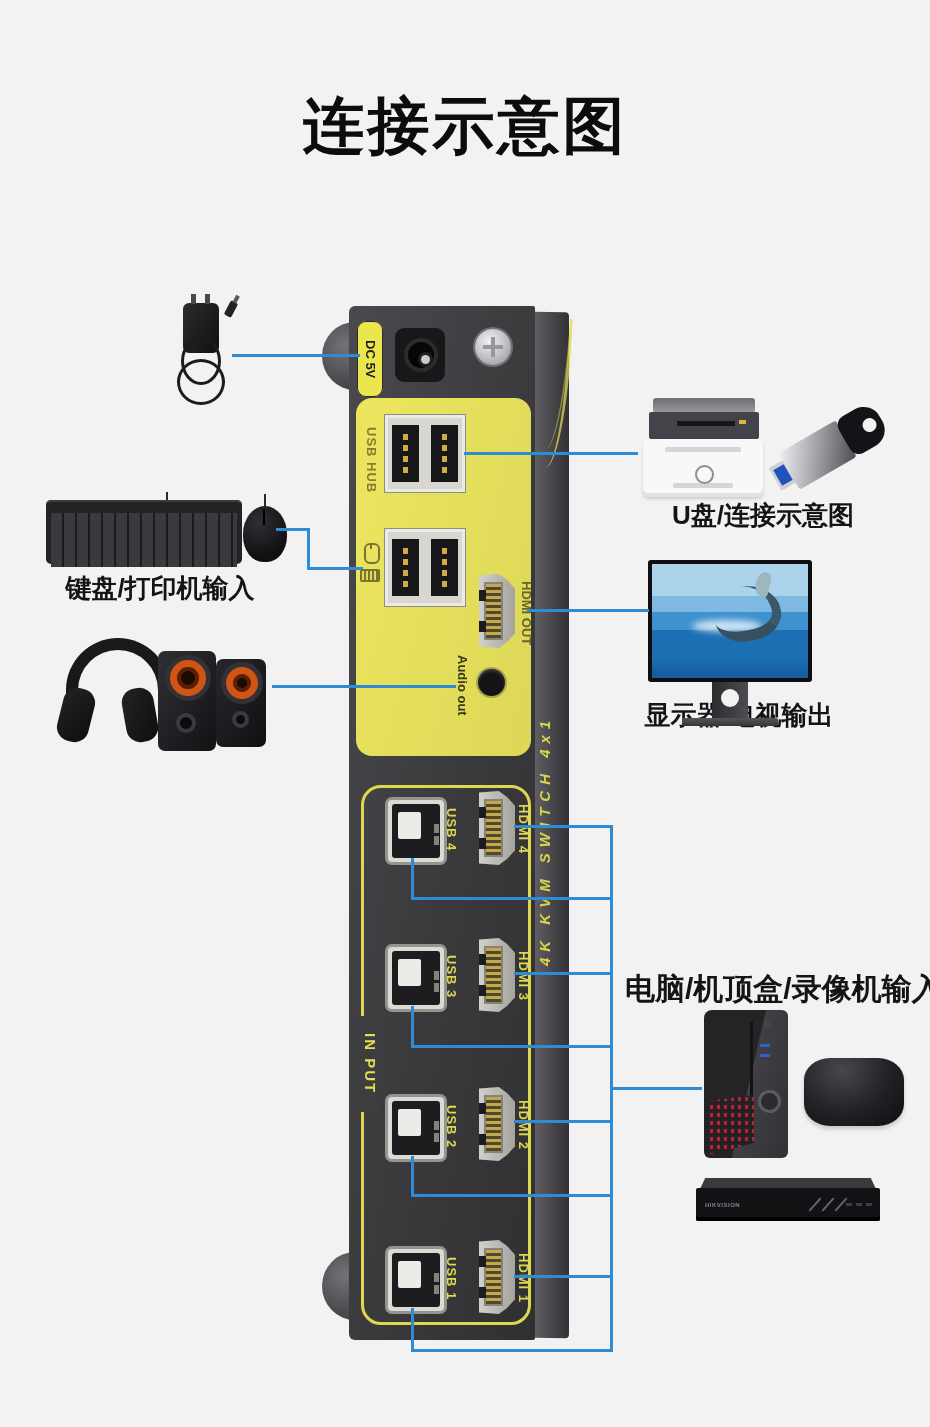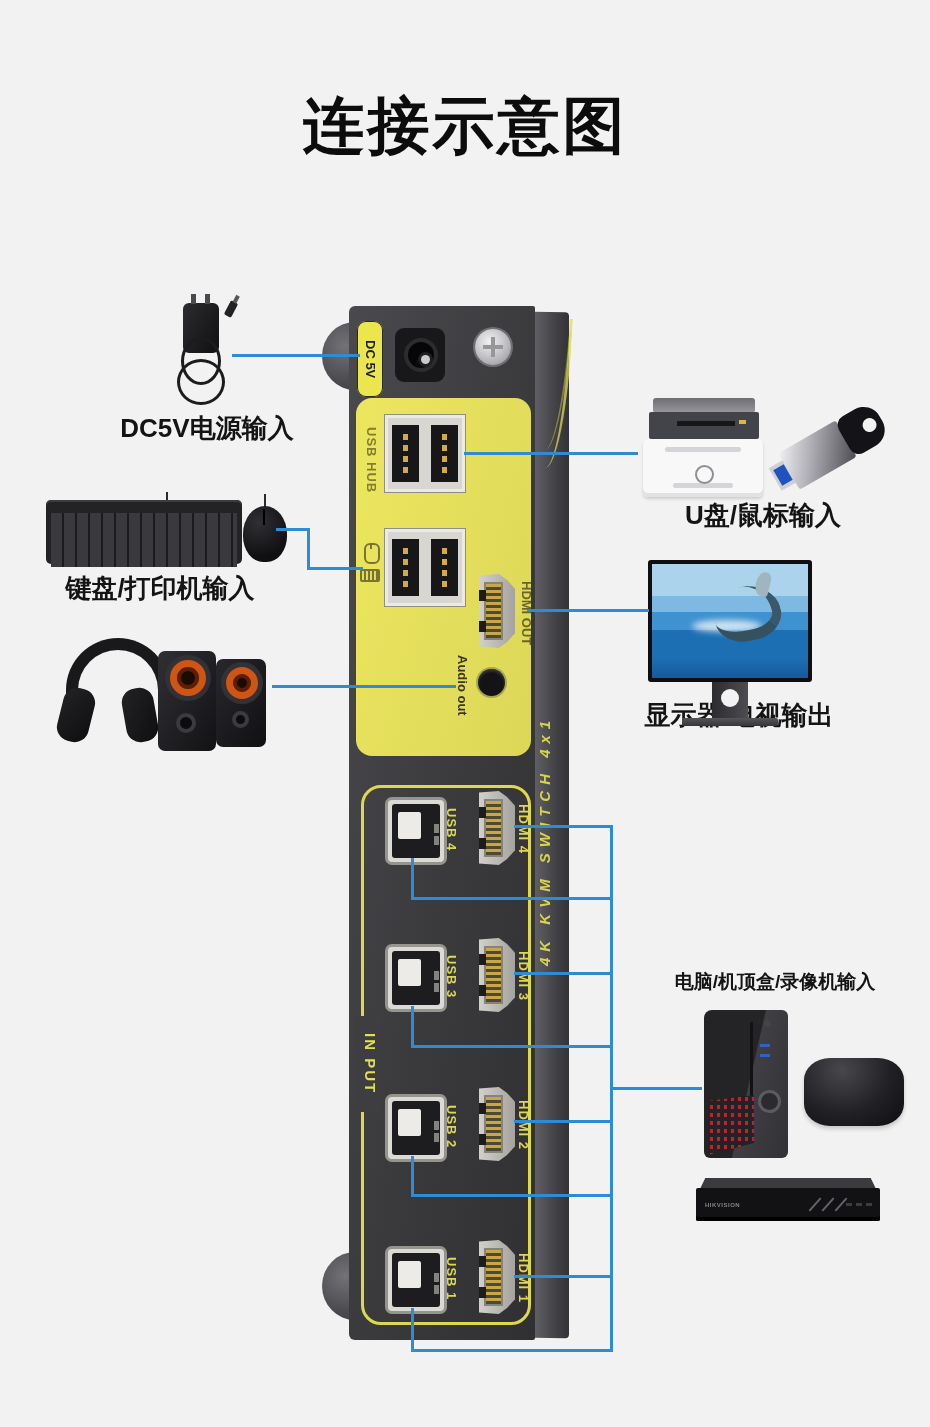--- a/index.html
+++ b/index.html
@@ -194,21 +194,20 @@
   <div class="abs ln" style="left:610px;top:1087px;width:92px;height:3px;"></div>
 
   <div class="abs adapter">
     <div class="ad-body"></div>
     <div class="ad-prong" style="left:26px;"></div>
     <div class="ad-prong" style="left:40px;"></div>
     <div class="ad-plug"></div>
     <div class="ad-loop" style="left:16px;top:44px;width:34px;height:42px;"></div>
     <div class="ad-loop" style="left:12px;top:66px;width:42px;height:40px;"></div>
   </div>
-  <div class="abs cnlabel" style="left:57px;top:411px;width:300px;">DC5V电源输入</div>
 
   <div class="abs kbgroup">
     <div class="kb-cable"></div>
     <div class="kb-body">
       <div class="kb-keys"></div>
     </div>
     <div class="mouse-cable"></div>
     <div class="mouse-body"></div>
   </div>
   <div class="abs cnlabel" style="left:10px;top:571px;width:300px;">键盘/打印机输入</div>
@@ -236,36 +235,36 @@
       <div class="pr-slot" style="left:22px;top:8px;width:76px;height:5px;"></div>
       <div class="pr-slot" style="left:30px;top:44px;width:60px;height:5px;"></div>
       <div class="pr-logo"></div>
     </div>
   </div>
   <div class="abs udrive">
     <div class="ud-conn"></div>
     <div class="ud-metal"></div>
     <div class="ud-clip"></div>
   </div>
-  <div class="abs cnlabel" style="left:613px;top:498px;width:300px;">U盘/鼠标输入</div>
+  <div class="abs cnlabel" style="left:613px;top:498px;width:300px;">U盘/连接示意图</div>
 
   <div class="abs monitor">
     <div class="mo-frame">
       <div class="mo-screen">
         <div class="mo-splash"></div>
         <div class="mo-whale"></div>
         <div class="mo-fin"></div>
       </div>
     </div>
     <div class="mo-neck"></div>
     <div class="mo-base"></div>
   </div>
   <div class="abs cnlabel" style="left:589px;top:698px;width:300px;">显示器/电视输出</div>
 
-  <div class="abs cnlabel" style="left:625px;top:969px;width:300px;font-size:19px;">电脑/机顶盒/录像机输入</div>
+  <div class="abs cnlabel" style="left:625px;top:969px;width:300px;font-size:30px;">电脑/机顶盒/录像机输入</div>
   <div class="abs tower">
     <div class="tw-slot"></div>
     <div class="tw-pwr"></div>
     <div class="tw-usb" style="top:34px;"></div>
     <div class="tw-usb" style="top:44px;"></div>
     <div class="tw-logo"></div>
     <div class="tw-mesh"></div>
   </div>
   <div class="abs stb"></div>
   <div class="abs dvr">

